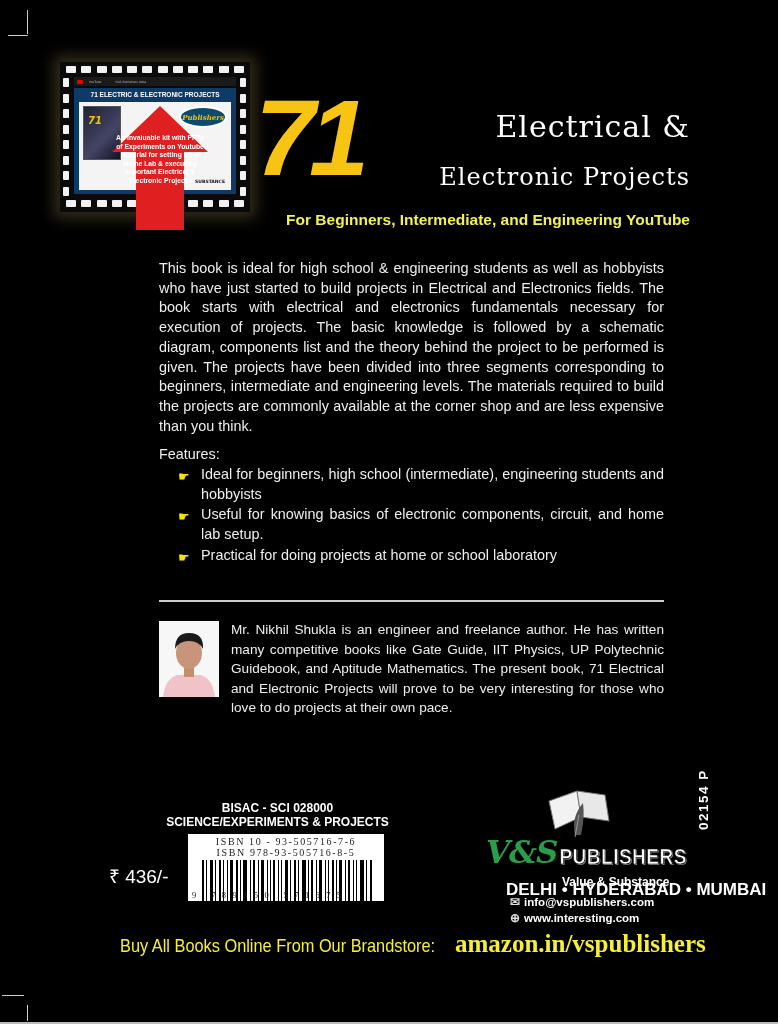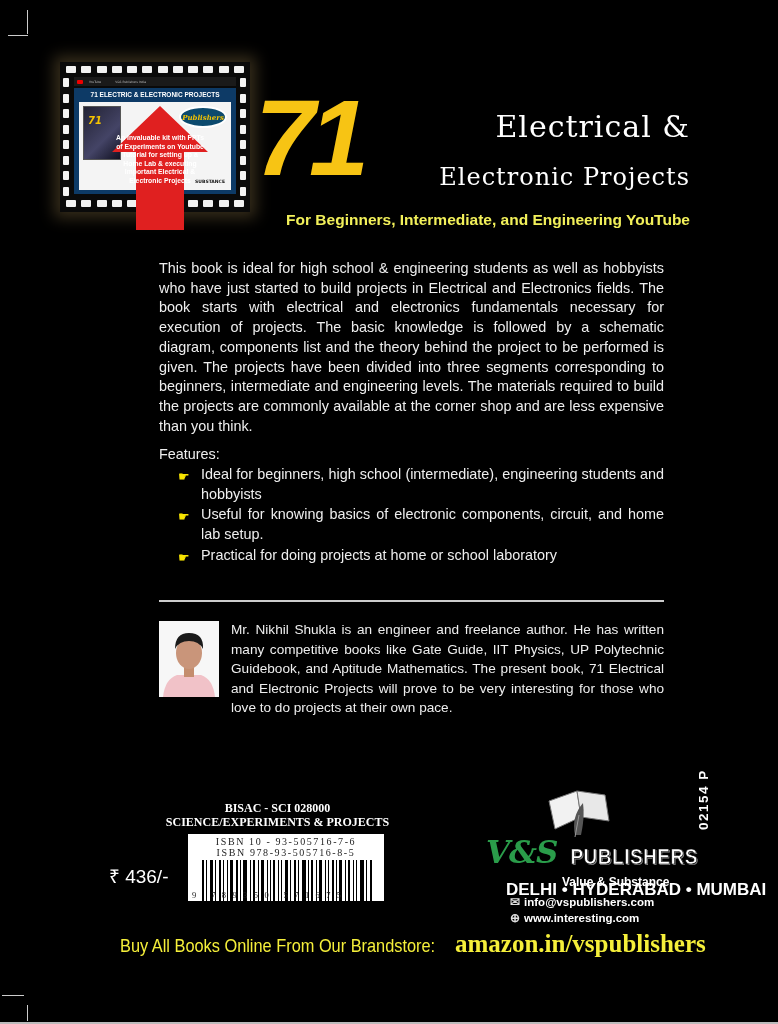--- a/index.html
+++ b/index.html
@@ -41,34 +41,34 @@
     .features { position:absolute; left:178px; top:465px; width:486px; list-style:none; font-family:"Liberation Sans", sans-serif; font-size:14.4px; line-height:19.7px; color:#eee; }
     .features li { position:relative; padding-left:23px; text-align:justify; margin-bottom:1px; }
     .features .hand { position:absolute; left:0; top:2px; color:#f7e400; font-size:13px; }
     .rule { position:absolute; left:159px; top:600px; width:505px; height:2px; background:#ccc; }
 
     .author-photo { position:absolute; left:159px; top:621px; width:60px; height:76px; background:#fff; overflow:hidden; }
     .author-bio { position:absolute; left:231px; top:620px; width:433px; font-family:"Liberation Sans", sans-serif; font-size:13.6px; line-height:19.5px; text-align:justify; color:#eee; }
 
     
     .bic { position:absolute; left:165px; top:768px; width:225px; text-align:center; font-family:"Liberation Serif", serif; font-weight:bold; font-size:12px; line-height:14px; color:#fff; }
-    .bisac { position:absolute; left:165px; top:801px; width:225px; text-align:center; font-family:Liberation Serif, serif; font-weight:bold; font-size:12px; line-height:14px; color:#fff; }
+    .bisac { position:absolute; left:165px; top:801px; width:225px; text-align:center; font-family:Liberation Sans, sans-serif; font-weight:bold; font-size:12px; line-height:14px; color:#fff; }
     .price { position:absolute; left:109px; top:863px; font-family:"Liberation Sans", sans-serif; font-size:19px; color:#fff; }
     .barcode { position:absolute; left:188px; top:834px; width:196px; height:67px; background:#fff; }
     .isbn-line { font-family:"Liberation Serif", serif; font-size:10px; letter-spacing:1.6px; color:#222; text-align:center; line-height:11px; }
     .isbn-line:first-child { padding-top:2px; }
     .bars { position:absolute; left:14px; top:26px; width:170px; height:58px; display:flex; justify-content:space-between; align-items:stretch; }
     .bars i { display:block; background:#000; }
     .barnums { position:absolute; left:4px; bottom:1px; width:188px; font-family:"Liberation Serif", serif; font-size:8.5px; letter-spacing:6.4px; color:#222; }
 
     .spine-code { position:absolute; left:691px; top:770px; width:30px; height:62px; }
     .spine-code span { display:block; transform:rotate(-90deg); transform-origin:left top; position:absolute; left:5px; top:60px; width:62px; font-family:"Liberation Sans", sans-serif; font-weight:bold; font-size:13.5px; letter-spacing:1.5px; color:#fff; white-space:nowrap; }
 
     .book-logo { position:absolute; left:545px; top:787px; width:68px; height:52px; }
-    .vs-brand { position:absolute; left:486px; top:836px; display:flex; align-items:flex-end;gap:11px; }
+    .vs-brand { position:absolute; left:486px; top:836px; display:flex; align-items:flex-end; }
     .vs-script { font-family:"DejaVu Serif", serif; font-style:italic; font-weight:bold; font-size:31px; color:#2a9c4a; line-height:32px; letter-spacing:-1px; }
     .vs-pub { font-family:"Liberation Sans", sans-serif; font-weight:bold; font-size:19px; color:#fff; letter-spacing:0.5px; margin-left:2px; line-height:22px; transform:scaleY(1.15); -webkit-text-stroke:0.6px #000; text-shadow:1px 1px 0 #888; }
     .tagline { position:absolute; left:562px; top:864px; font-family:"Liberation Sans", sans-serif; font-weight:bold; font-size:12px; color:#fff;margin-top:11px; }
     .cities { position:absolute; left:506px; top:880px; font-family:Liberation Sans, sans-serif; font-weight:bold; font-size:17px; color:#fff; }
     .email { position:absolute; left:510px; top:895px; font-family:"Liberation Sans", sans-serif; font-weight:bold; font-size:11.5px; color:#fff; display:flex; align-items:center; gap:4px; }
     .web { position:absolute; left:510px; top:911px; font-family:"Liberation Sans", sans-serif; font-weight:bold; font-size:11.5px; color:#fff; display:flex; align-items:center; gap:4px; }
     .ico { font-size:12px; color:#ddd; }
 
     .buy { position:absolute; left:120px; top:935px; width:582px; white-space:nowrap; color:#f5ef3a; }
     .buy-text { font-family:"Liberation Sans", sans-serif; font-size:19px; display:inline-block; transform:scaleX(0.86); transform-origin:left center; }

